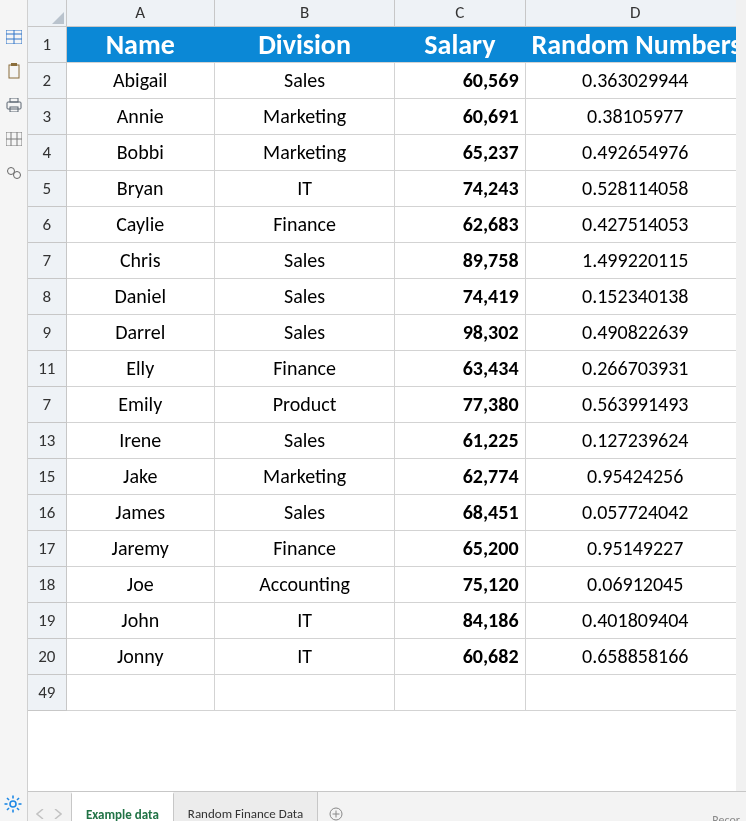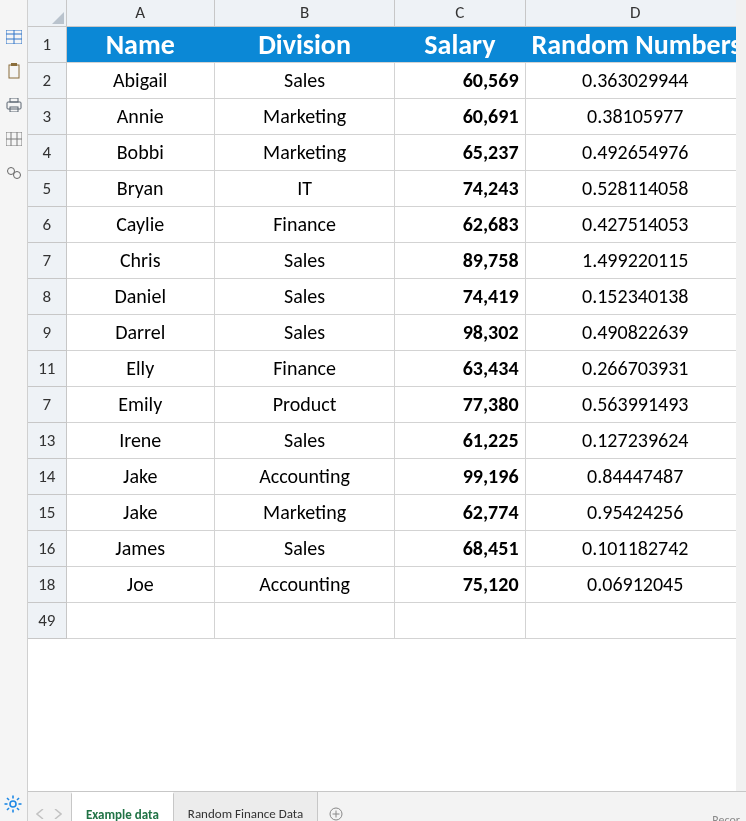--- a/index.html
+++ b/index.html
@@ -316,46 +316,60 @@
               <td class="cell cD">0.563991493</td>
             </tr>
             <tr>
               <th class="rowhead">13</th>
               <td class="cell cA">Irene</td>
               <td class="cell cB">Sales</td>
               <td class="cell cC">61,225</td>
               <td class="cell cD">0.127239624</td>
             </tr>
             <tr>
-              <th class="rowhead">14</th>
-              <td class="cell cA">Jake</td>
-              <td class="cell cB">Accounting</td>
-              <td class="cell cC">99,196</td>
-              <td class="cell cD">0.84447487</td>
-            </tr>
-            <tr>
               <th class="rowhead">15</th>
               <td class="cell cA">Jake</td>
               <td class="cell cB">Marketing</td>
               <td class="cell cC">62,774</td>
               <td class="cell cD">0.95424256</td>
             </tr>
             <tr>
               <th class="rowhead">16</th>
               <td class="cell cA">James</td>
               <td class="cell cB">Sales</td>
               <td class="cell cC">68,451</td>
-              <td class="cell cD">0.101182742</td>
+              <td class="cell cD">0.057724042</td>
+            </tr>
+            <tr>
+              <th class="rowhead">17</th>
+              <td class="cell cA">Jaremy</td>
+              <td class="cell cB">Finance</td>
+              <td class="cell cC">65,200</td>
+              <td class="cell cD">0.95149227</td>
             </tr>
             <tr>
               <th class="rowhead">18</th>
               <td class="cell cA">Joe</td>
               <td class="cell cB">Accounting</td>
               <td class="cell cC">75,120</td>
               <td class="cell cD">0.06912045</td>
+            </tr>
+            <tr>
+              <th class="rowhead">19</th>
+              <td class="cell cA">John</td>
+              <td class="cell cB">IT</td>
+              <td class="cell cC">84,186</td>
+              <td class="cell cD">0.401809404</td>
+            </tr>
+            <tr>
+              <th class="rowhead">20</th>
+              <td class="cell cA">Jonny</td>
+              <td class="cell cB">IT</td>
+              <td class="cell cC">60,682</td>
+              <td class="cell cD">0.658858166</td>
             </tr>
             <tr>
               <th class="rowhead">49</th>
               <td class="cell cA"></td>
               <td class="cell cB"></td>
               <td class="cell cC"></td>
               <td class="cell cD"></td>
             </tr>
           </tbody>
       </table>

